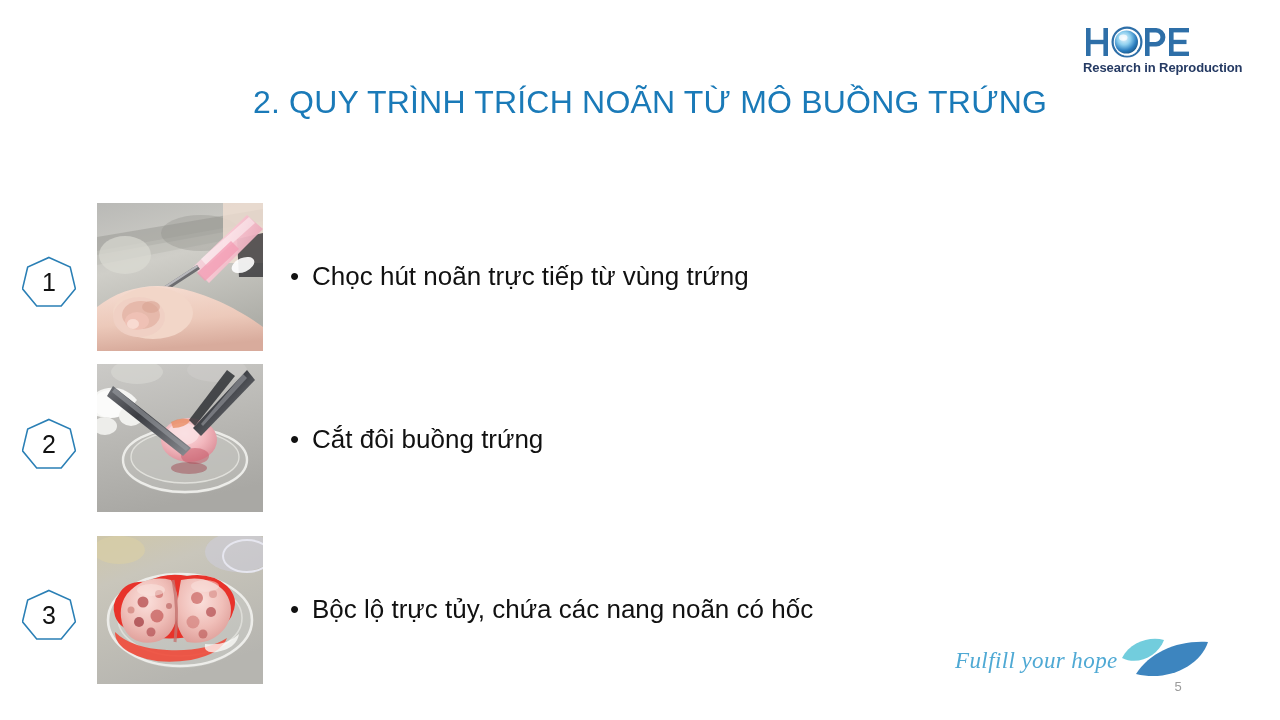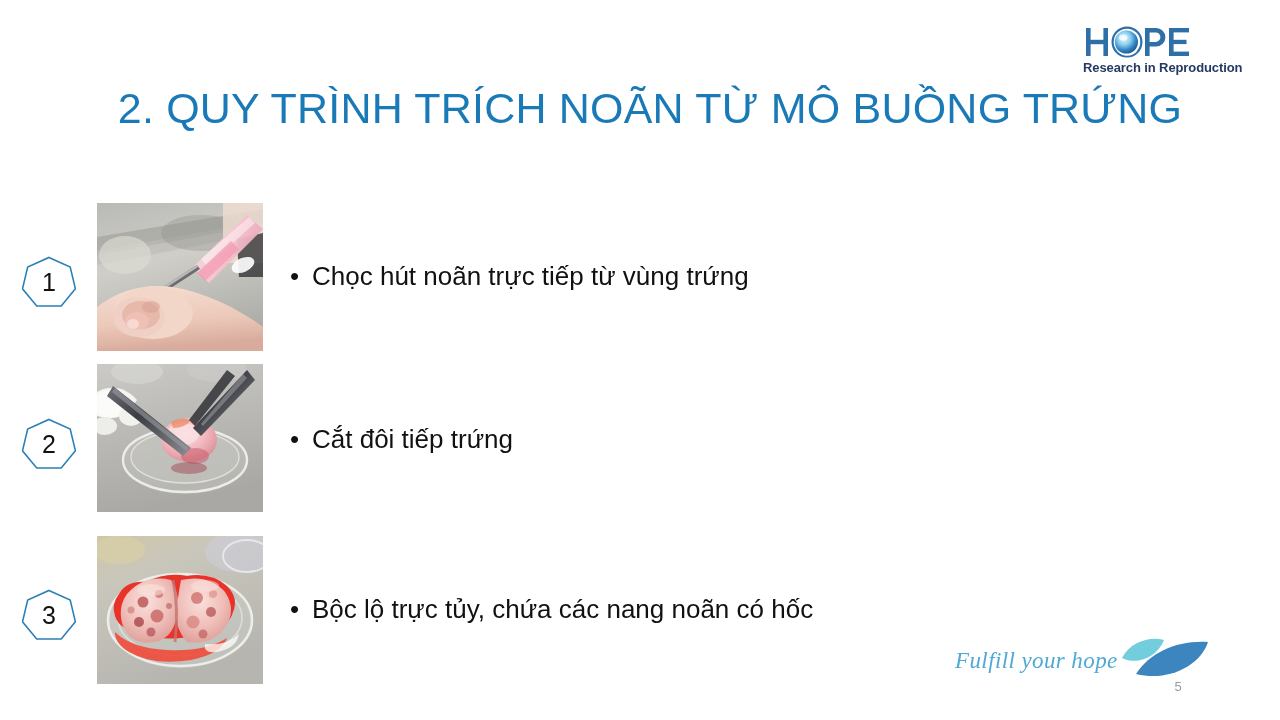--- a/index.html
+++ b/index.html
@@ -46,21 +46,21 @@
   }
 
   
   #slide-title {
     position: absolute;
     left: 60px;
     top: 84px;
     width: 1180px;
     text-align: center;
     font-family: "Liberation Sans", sans-serif;
-    font-size: 43px;
+    font-size: 32px;
     font-weight: 400;
     color: #1a7ab8;
     letter-spacing: 0.2px;
     white-space: nowrap;
   }
 
   
   .step-row {
     position: absolute;
     left: 0;
@@ -320,21 +320,21 @@
 
       <path d="M150 6 L96 64 L104 72 L158 16 Z" fill="url(#steel2)"></path>
       <path d="M130 6 L92 56 L98 62 L138 12 Z" fill="#2f3135" opacity="0.85"></path>
       <path d="M146 10 L104 60 L106 62 L150 14 Z" fill="#a6a8ad" opacity="0.5"></path>
       <ellipse cx="92" cy="104" rx="18" ry="6" fill="#9e3b46" opacity="0.45"></ellipse>
     </svg>
   </div>
 
   <div class="step-text">
     <span class="bullet-dot">•</span>
-    <span>Cắt đôi tiếp trứng</span>
+    <span>Cắt đôi buồng trứng</span>
   </div>
 </div>
 
 <div class="step-row" id="step-row-3">
 
   <div class="step-badge">
     <svg class="hept" viewBox="0 0 54 54" aria-hidden="true">
       <polygon points="27,2 48.7,11.9 54,34 39.5,51.5 14.5,51.5 0,34 5.3,11.9" transform="scale(0.98) translate(0.5,0.5)" fill="#ffffff" stroke="#2a7fb5" stroke-width="1.6"></polygon>
     </svg>
     <div class="badge-num">3</div>

